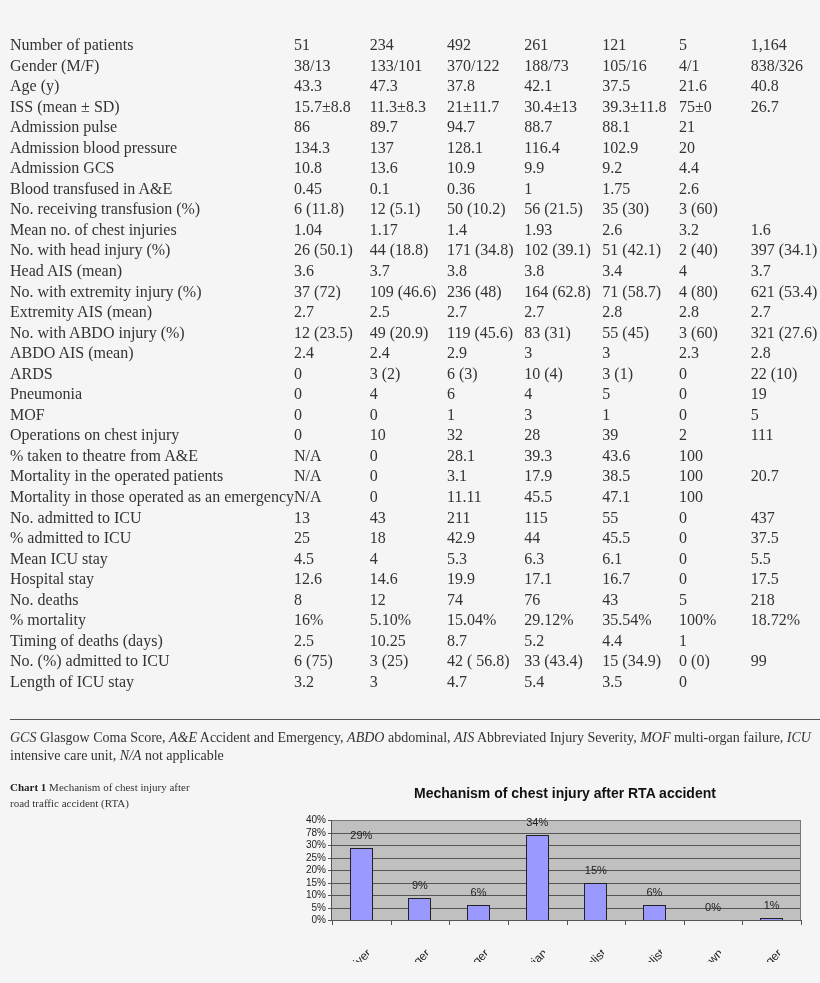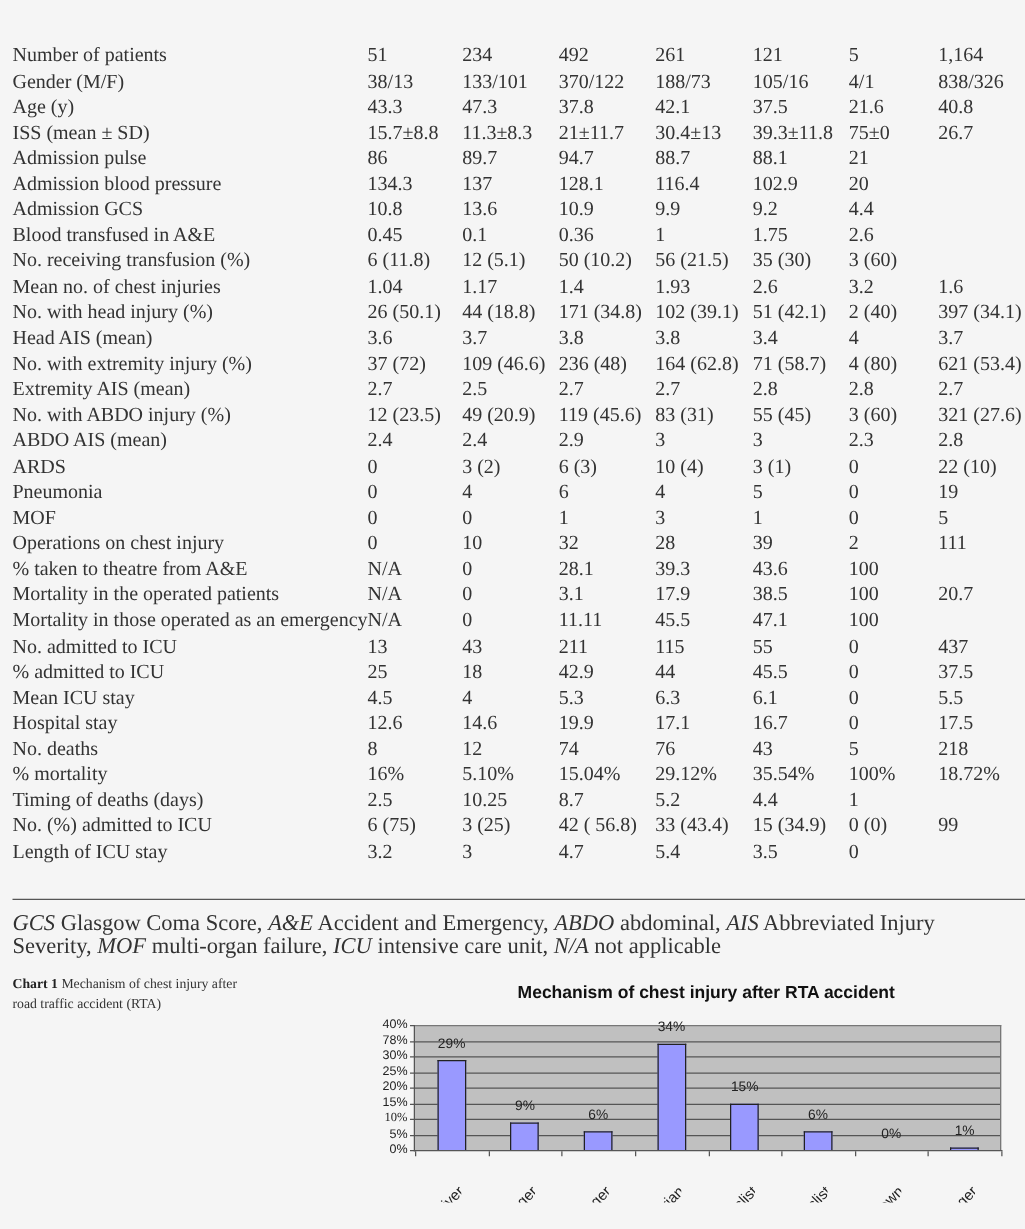--- a/index.html
+++ b/index.html
@@ -27,21 +27,21 @@
     #table td.c4 { width: 81px; }
     #table td.c5 { width: 80px; }
     #table td.c6 { width: 80px; }
     #table td.c7 { width: 70px; }
     .rule {
       position: absolute; left: 10px; top: 719px; width: 810px; height: 1px;
       background: #555;
     }
     .footnote {
       position: absolute; left: 10px; top: 729px; width: 805px;
-      font-size: 18px; line-height: 18px;
+      font-size: 14px; line-height: 18px;
     }
     .footnote i { font-style: italic; }
     .chart-caption {
       position: absolute; left: 10px; top: 780px; width: 185px;
       font-size: 11px; line-height: 15.5px;
     }
     .chart-caption b { font-weight: bold; color: #222; }
     .chart-title {
       position: absolute; left: 330px; top: 785px; width: 470px; text-align: center;
       font-family: "Liberation Sans", "DejaVu Sans", sans-serif;
@@ -441,21 +441,21 @@
       <div class="bar" style="left: 135.062px; height: 15px; background: rgb(153, 153, 255);"></div>
       <div class="bar" style="left: 193.688px; height: 85px; background: rgb(153, 153, 255);"></div>
       <div class="bar" style="left: 252.312px; height: 37.5px; background: rgb(153, 153, 255);"></div>
       <div class="bar" style="left: 310.938px; height: 15px; background: rgb(153, 153, 255);"></div>
       <div class="bar" style="left: 428.188px; height: 2.5px; background: rgb(153, 153, 255);"></div>
     </div>
     <div class="ytick" style="top: 915px;">0%</div>
     <div class="ytick-mark" style="top: 920px;"></div>
     <div class="ytick" style="top: 902.5px;">5%</div>
     <div class="ytick-mark" style="top: 907.5px;"></div>
-    <div class="ytick" style="top: 890px; font-family: Liberation Serif, serif;">10%</div>
+    <div class="ytick" style="top: 890px;">10%</div>
     <div class="ytick-mark" style="top: 895px;"></div>
     <div class="ytick" style="top: 877.5px;">15%</div>
     <div class="ytick-mark" style="top: 882.5px;"></div>
     <div class="ytick" style="top: 865px;">20%</div>
     <div class="ytick-mark" style="top: 870px;"></div>
     <div class="ytick" style="top: 852.5px;">25%</div>
     <div class="ytick-mark" style="top: 857.5px;"></div>
     <div class="ytick" style="top: 840px;">30%</div>
     <div class="ytick-mark" style="top: 845px;"></div>
     <div class="ytick" style="top: 827.5px;">78%</div>

